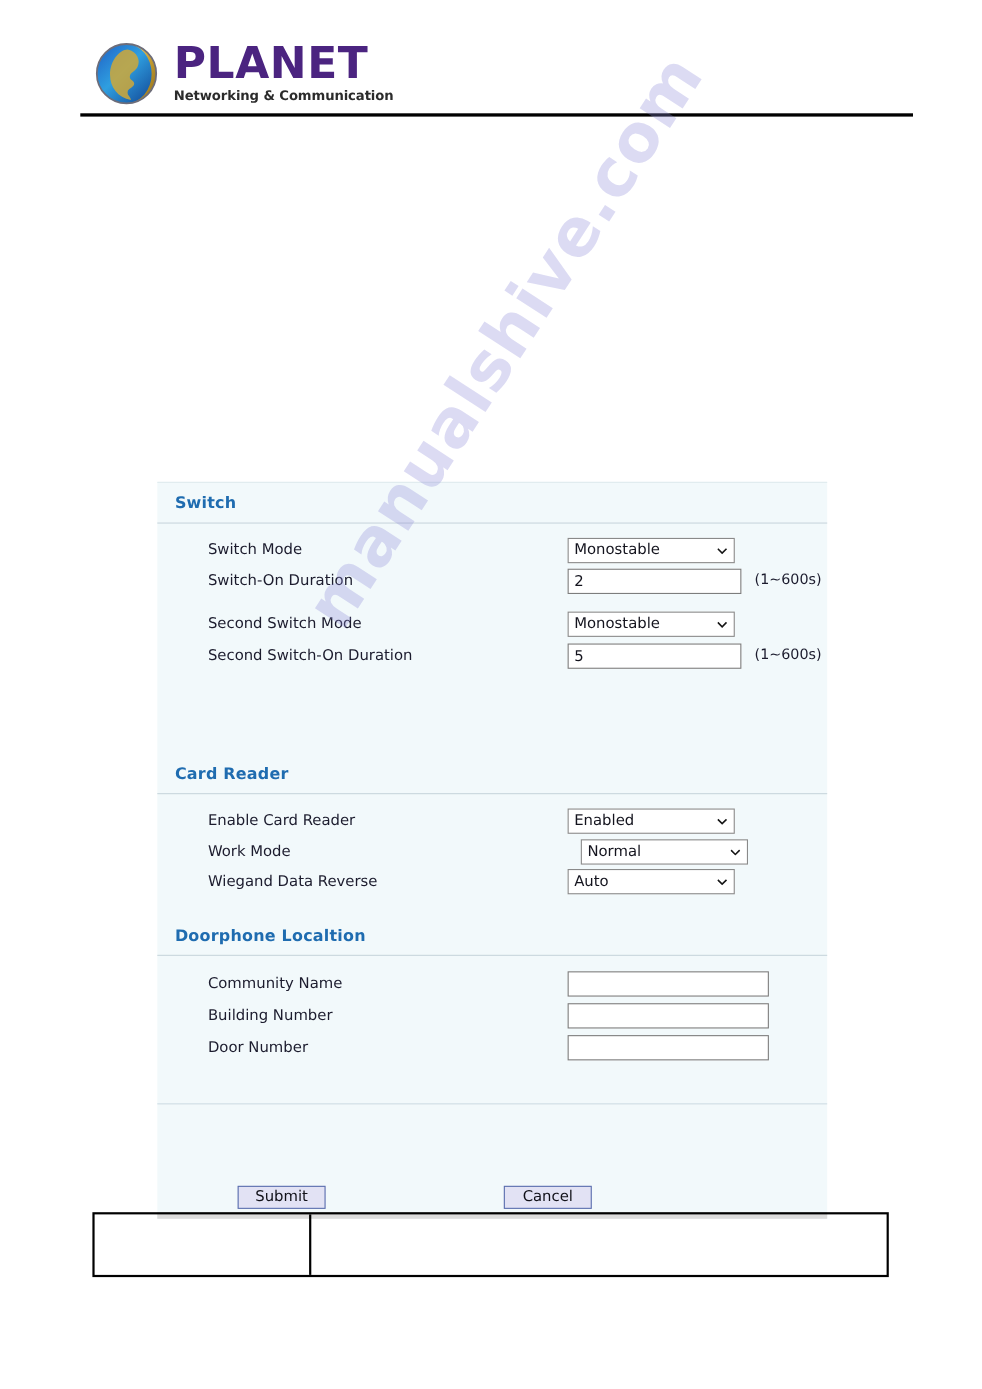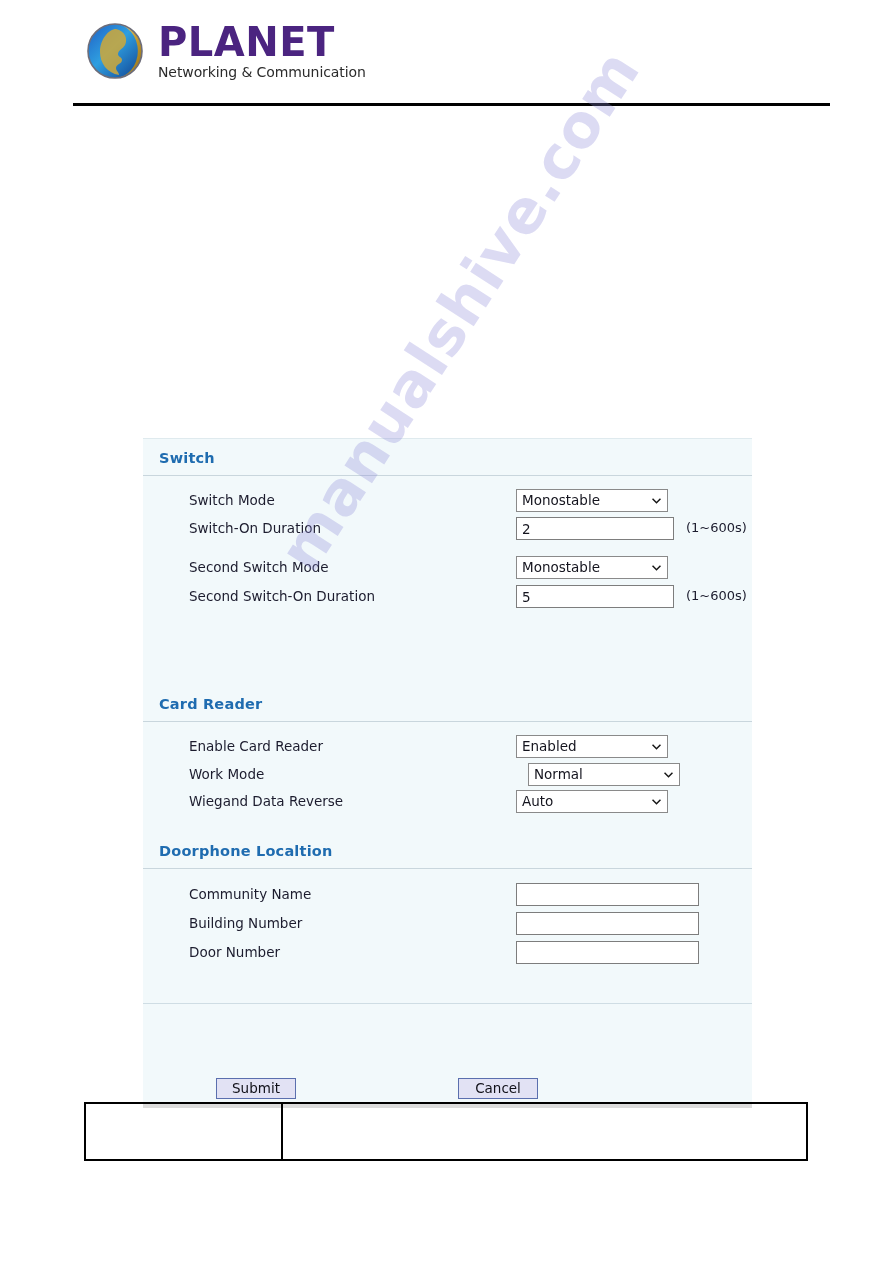--- a/index.html
+++ b/index.html
@@ -12,43 +12,43 @@
   }
   #page {
     position: relative;
     width: 893px; height: 1263px;
     background: #ffffff;
   }
 
   
   #header-logo {
     position: absolute;
-    left: 86px; top: 16px;
+    left: 86px; top: 32px;
     width: 300px; height: 70px;
   }
   #logo-globe {
     position: absolute; left: 0; top: 6px;
     width: 58px; height: 58px;
   }
   #logo-wordmark {
     position: absolute; left: 72px; top: 6px;
     width: 220px; height: 60px;
   }
   #logo-text-planet {
     font-family: "DejaVu Sans", sans-serif;
     font-weight: 900;
     font-size: 40px;
     letter-spacing: 0.5px;
     color: #4b2480;
     line-height: 40px;
   }
   #logo-text-tagline {
     font-family: "DejaVu Sans", sans-serif;
-    font-weight: 400;
-    font-size: 14px;
+    font-weight: 700;
+    font-size: 12px;
     letter-spacing: -0.1px;
     color: #2b2b2b;
     margin-top: 2px;
   }
   #header-rule {
     position: absolute;
     left: 73px; top: 103px;
     width: 757px; height: 3px;
     background: #000000;
   }

